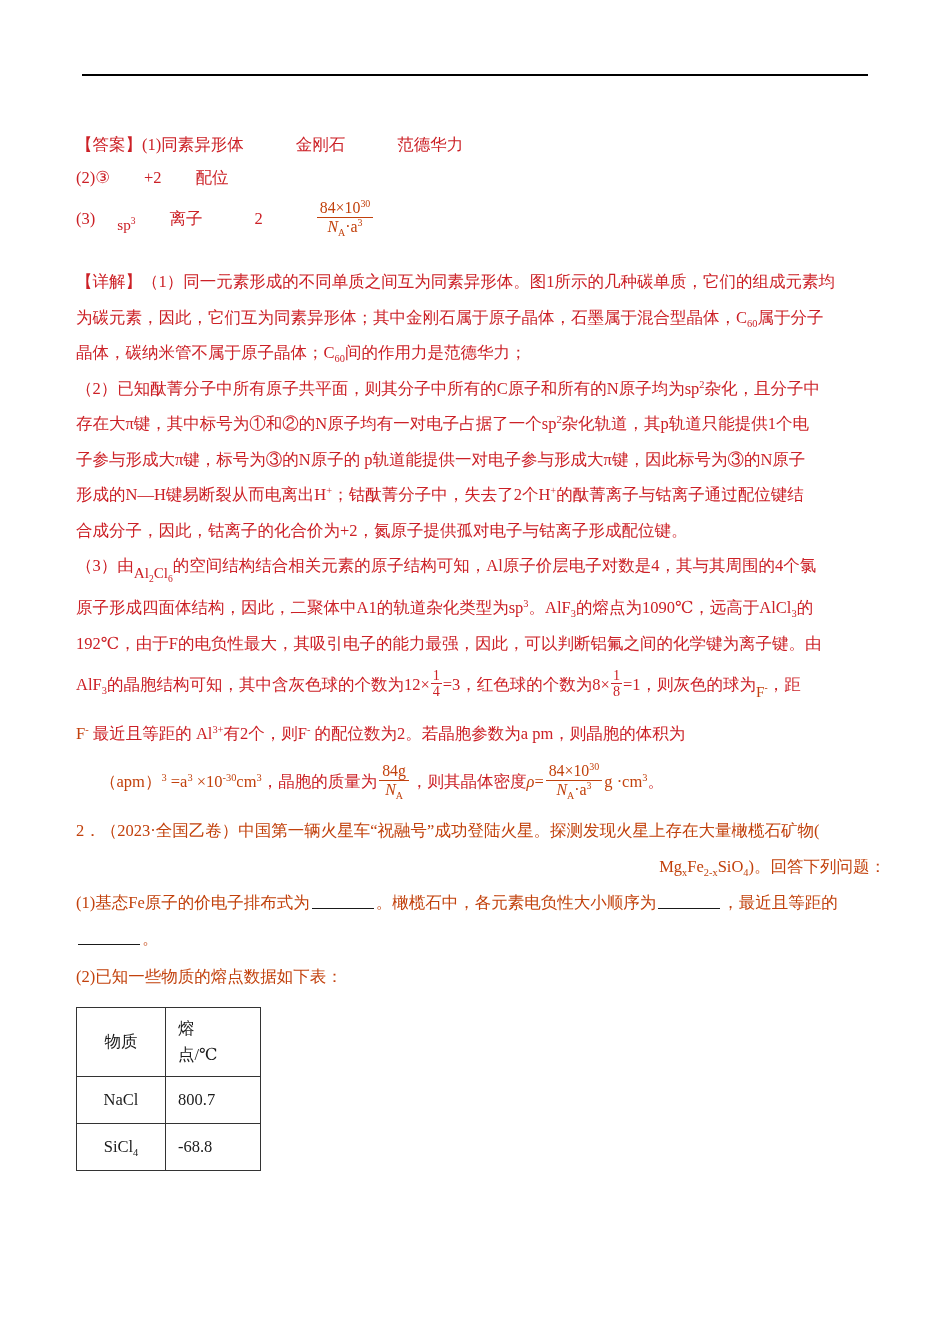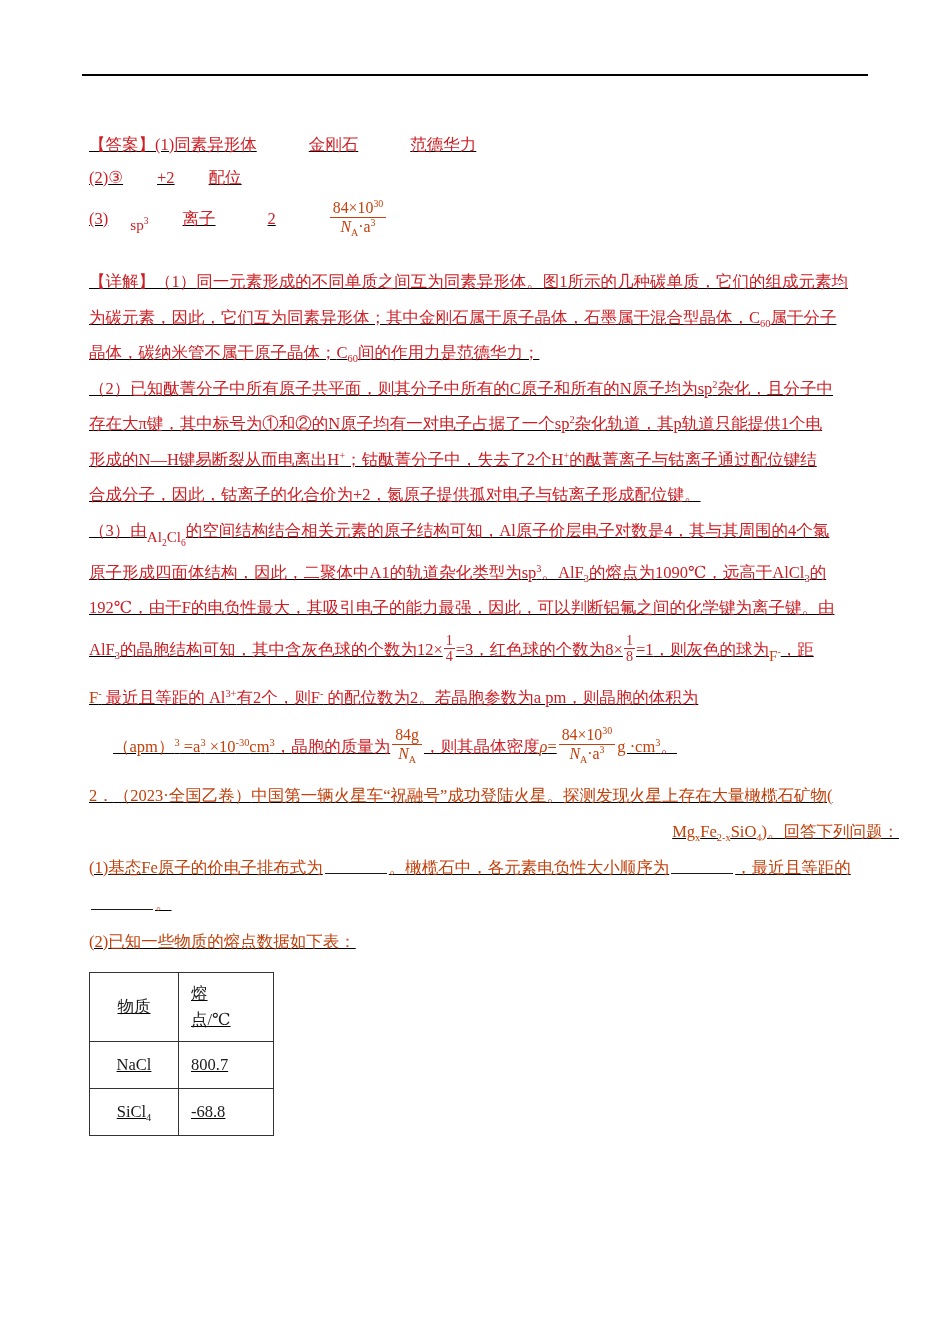--- a/index.html
+++ b/index.html
@@ -26,24 +26,23 @@
   .header-rule {
     position: absolute;
     left: 82px;
     right: 82px;
     top: 74px;
     height: 0;
     border-top: 2px solid #000000;
   }
   .content {
     position: absolute;
-    left: 89px;
+    left: 76px;
     top: 128px;
     width: 810px;
-    text-decoration: underline;
   }
 
   
   .red { color: #cc2026; }
   .blk { color: #c2410c; }
   .para-line {
     font-size: 16.5px;
     line-height: 35.5px;
     white-space: nowrap;
   }
@@ -184,20 +183,23 @@
     </div>
     <div class="para-line red">
       <span>晶体，碳纳米管不属于原子晶体；</span><span><span>C</span><sub>60</sub></span><span>间的作用力是范德华力；</span>
     </div>
 
     <div class="para-line red">
       <span>（2）</span><span>已知酞菁分子中所有原子共平面，则其分子中所有的C原子和所有的N原子均为</span><span><span>sp</span><sup>2</sup></span><span>杂化，且分子中</span>
     </div>
     <div class="para-line red">
       <span>存在大π键，其中标号为①和②的N原子均有一对电子占据了一个</span><span><span>sp</span><sup>2</sup></span><span>杂化轨道，其p轨道只能提供1个电</span>
+    </div>
+    <div class="para-line red">
+      <span>子参与形成大π键，标号为③的N原子的 p轨道能提供一对电子参与形成大π键，因此标号为③的N原子</span>
     </div>
     <div class="para-line red">
       <span>形成的N—H键易断裂从而电离出</span><span><span>H</span><sup>+</sup></span><span>；钴酞菁分子中，失去了2个</span><span><span>H</span><sup>+</sup></span><span>的酞菁离子与钴离子通过配位键结</span>
     </div>
     <div class="para-line red">
       <span>合成分子，因此，钴离子的化合价为+2，氮原子提供孤对电子与钴离子形成配位键。</span>
     </div>
 
     <div class="para-line red">
       <span>（3）</span><span>由</span><span class="sub-shift"><span>Al</span><sub>2</sub><span>Cl</span><sub>6</sub></span><span>的空间结构结合相关元素的原子结构可知，Al原子价层电子对数是4，其与其周围的4个氯</span>

